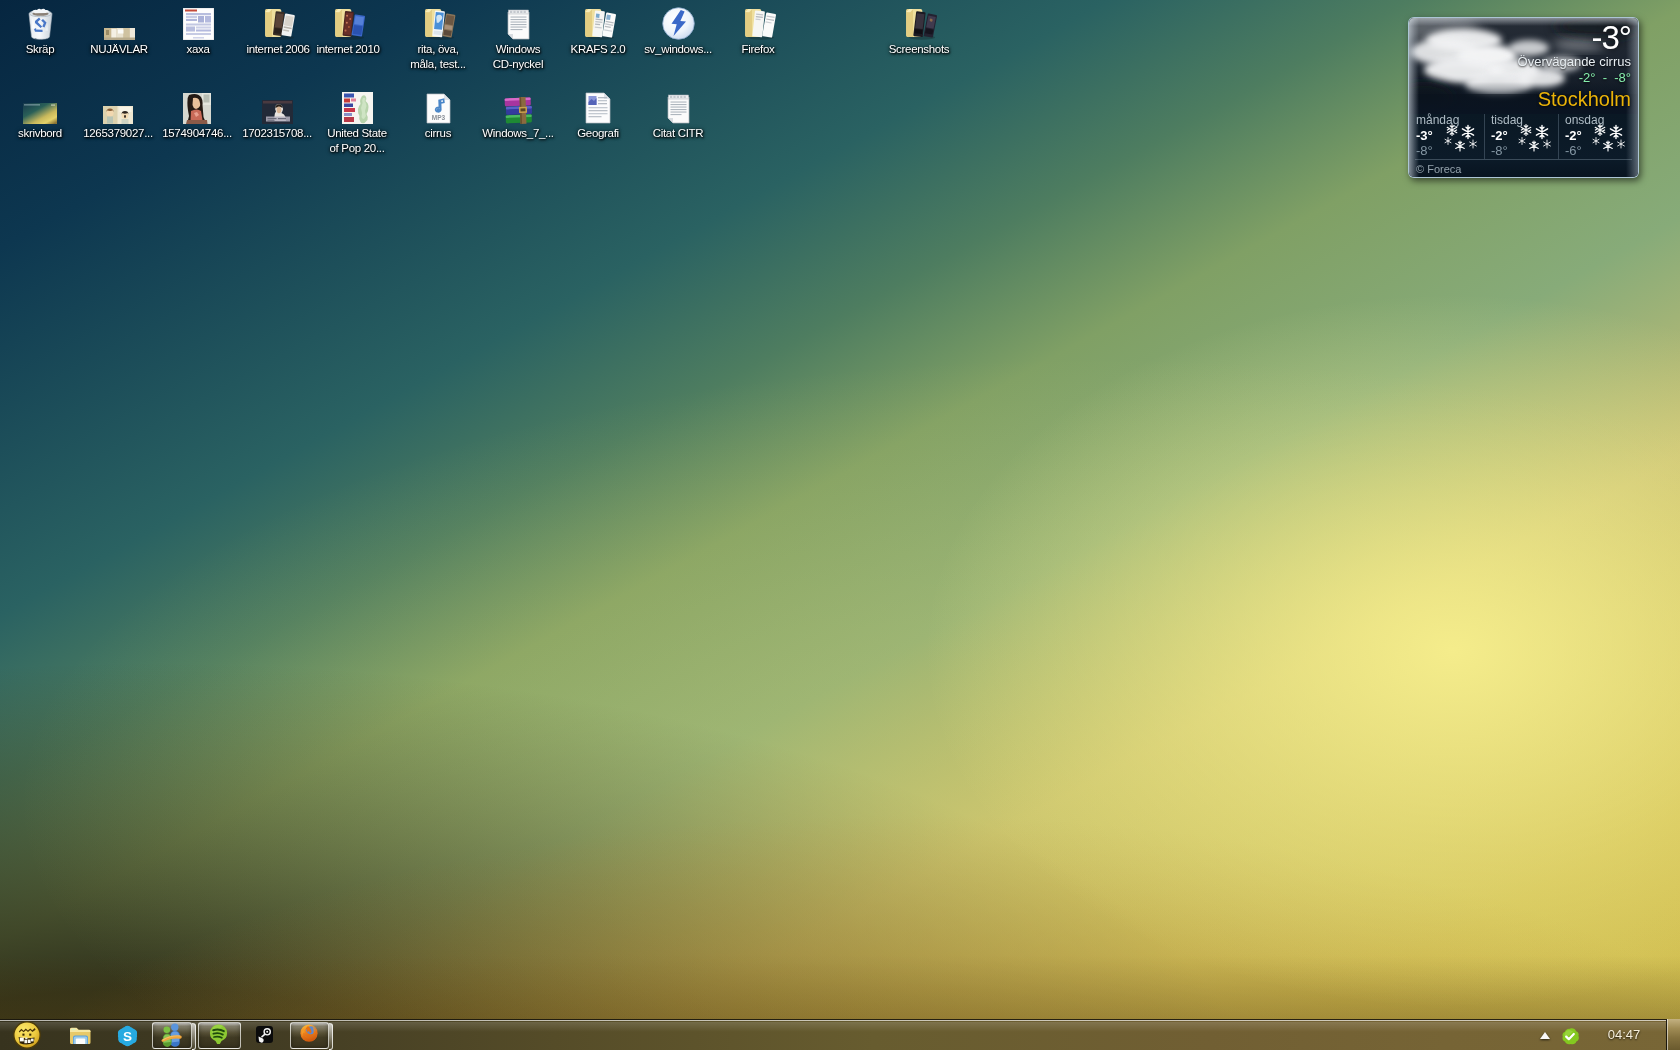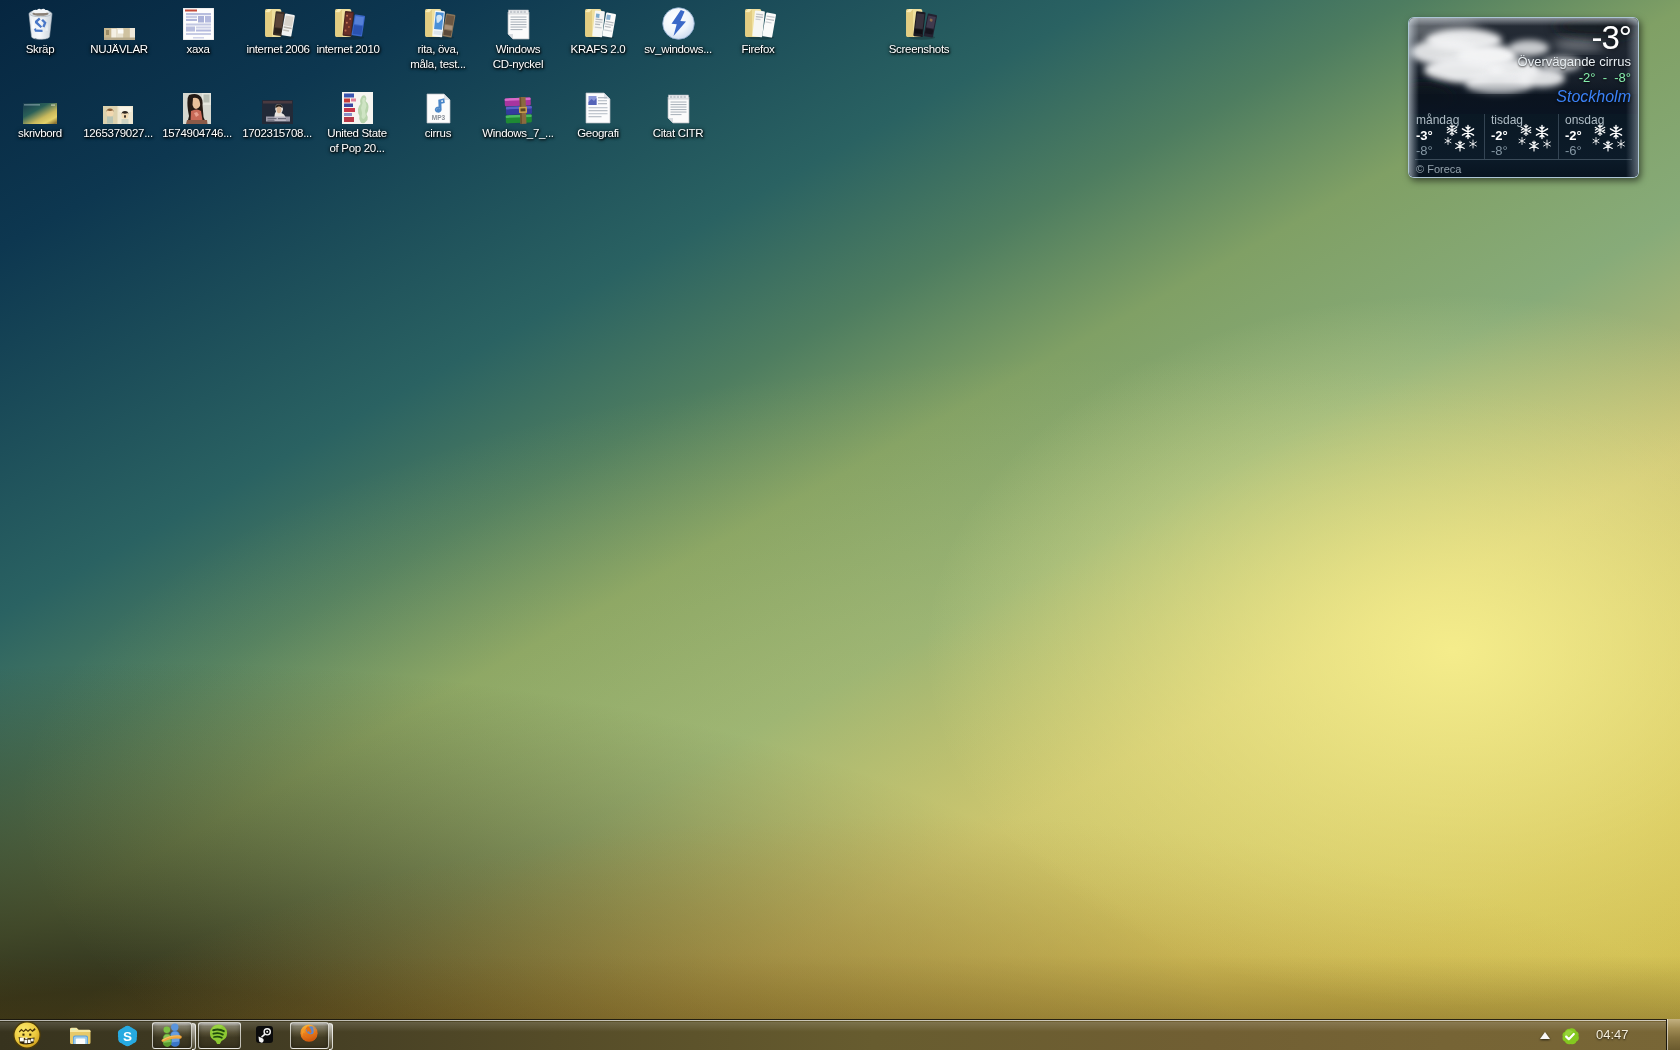--- a/index.html
+++ b/index.html
@@ -22,37 +22,37 @@
 
 #bar{position:absolute;left:0;top:1019px;width:1680px;height:31px;
 background:linear-gradient(90deg,#37331e 0%,#423c23 16%,#554c28 33%,#675c2f 52%,#715f33 72%,#766435 86%,#786636 100%);}
 #bar:before{content:"";position:absolute;left:0;top:0;width:100%;height:1px;background:rgba(20,18,10,.8);}
 #bar:after{content:"";position:absolute;left:0;top:1px;width:100%;height:1px;background:rgba(255,255,255,.66);}
 #bar .sheen{position:absolute;left:0;top:3px;width:100%;height:10px;background:linear-gradient(180deg,rgba(255,255,255,.14),rgba(255,255,255,0));}
 .tbtn{position:absolute;top:3px;height:25px;border:1px solid rgba(245,245,240,.72);border-radius:3px;
 background:linear-gradient(180deg,rgba(255,255,255,.8) 0%,rgba(225,222,210,.38) 12%,rgba(140,132,104,.25) 42%,rgba(62,57,38,.32) 58%,rgba(44,40,26,.4) 100%);
 box-shadow:inset 0 0 5px rgba(0,0,0,.35);}
 .tbtn .stk{position:absolute;right:-5px;top:0;width:3px;height:25px;border:1px solid rgba(250,250,248,.8);border-left:none;border-radius:0 3px 3px 0;background:linear-gradient(180deg,rgba(255,255,255,.7),rgba(90,82,55,.35));}
-#clock{position:absolute;right:28px;top:1027px;width:56px;color:#f6efdc;font-size:13px;text-shadow:0 1px 2px rgba(0,0,0,.8);}
+#clock{position:absolute;right:28px;top:1027px;width:56px;text-align:center;color:#f6efdc;font-size:13px;text-shadow:0 1px 2px rgba(0,0,0,.8);}
 #showdesk{position:absolute;right:0;top:1019px;width:13px;height:31px;border-left:1px solid rgba(15,13,8,.9);
 background:linear-gradient(180deg,#c3b181 0%,#a08c55 30%,#84713e 60%,#6a5a2e 100%);}
 #showdesk:before{content:"";position:absolute;left:0;top:0;width:1px;height:100%;background:rgba(255,255,255,.55);}
 #tray-arrow{position:absolute;left:1540px;top:1032px;width:0;height:0;border-left:5.5px solid transparent;border-right:5.5px solid transparent;border-bottom:7px solid #f8f8f8;filter:drop-shadow(0 1px 1px rgba(0,0,0,.7));}
 
 #gadget{position:absolute;left:1408px;top:17px;width:229px;height:159px;border-radius:6px;
 border:1px solid rgba(190,216,232,.9);background:#101c28;overflow:hidden;
 box-shadow:2px 3px 7px rgba(0,0,0,.55),inset 0 0 2px rgba(255,255,255,.3);}
 #gphoto{position:absolute;left:0;top:0;width:100%;height:96px;}
 #gbot{position:absolute;left:0;top:96px;width:100%;height:63px;background:linear-gradient(180deg,#0a1824 0%,#0c1b29 70%,#081420 100%);}
 #gsep{position:absolute;left:6px;right:6px;top:141px;height:1px;background:rgba(130,150,165,.4);}
 .gl{position:absolute;top:96px;width:1px;height:45px;background:rgba(130,150,165,.35);}
 #gtemp{position:absolute;right:7px;top:1px;color:#fff;font-size:33px;font-weight:400;letter-spacing:-1px;text-shadow:0 0 6px rgba(0,0,0,.6);}
 #gcond{position:absolute;right:7px;top:36px;color:#e8eef2;font-size:13px;text-shadow:0 1px 2px rgba(0,0,0,.8);}
 #grange{position:absolute;right:7px;top:52px;color:#86efac;font-size:13px;text-shadow:0 1px 2px rgba(0,0,0,.8);}
-#gcity{position:absolute;right:7px;top:70px;color:#3b82f6;font-size:16px;text-shadow:0 1px 3px rgba(0,0,0,.8);font-style:italic;}
+#gcity{position:absolute;right:7px;top:70px;color:#eab308;font-size:20px;text-shadow:0 1px 3px rgba(0,0,0,.8);}
 .gday{position:absolute;top:95px;color:#aebbc4;font-size:12px;}
 .ghi{position:absolute;top:110px;color:#fff;font-size:13px;font-weight:bold;}
 .glo{position:absolute;top:125px;color:#8496a3;font-size:13px;}
 .gsnow{position:absolute;top:103px;width:36px;height:34px;}
 #gforeca{position:absolute;left:7px;top:145px;color:#95a3ad;font-size:11px;}
 </style>
 </head>
 <body>
 
 <div id="icons">

